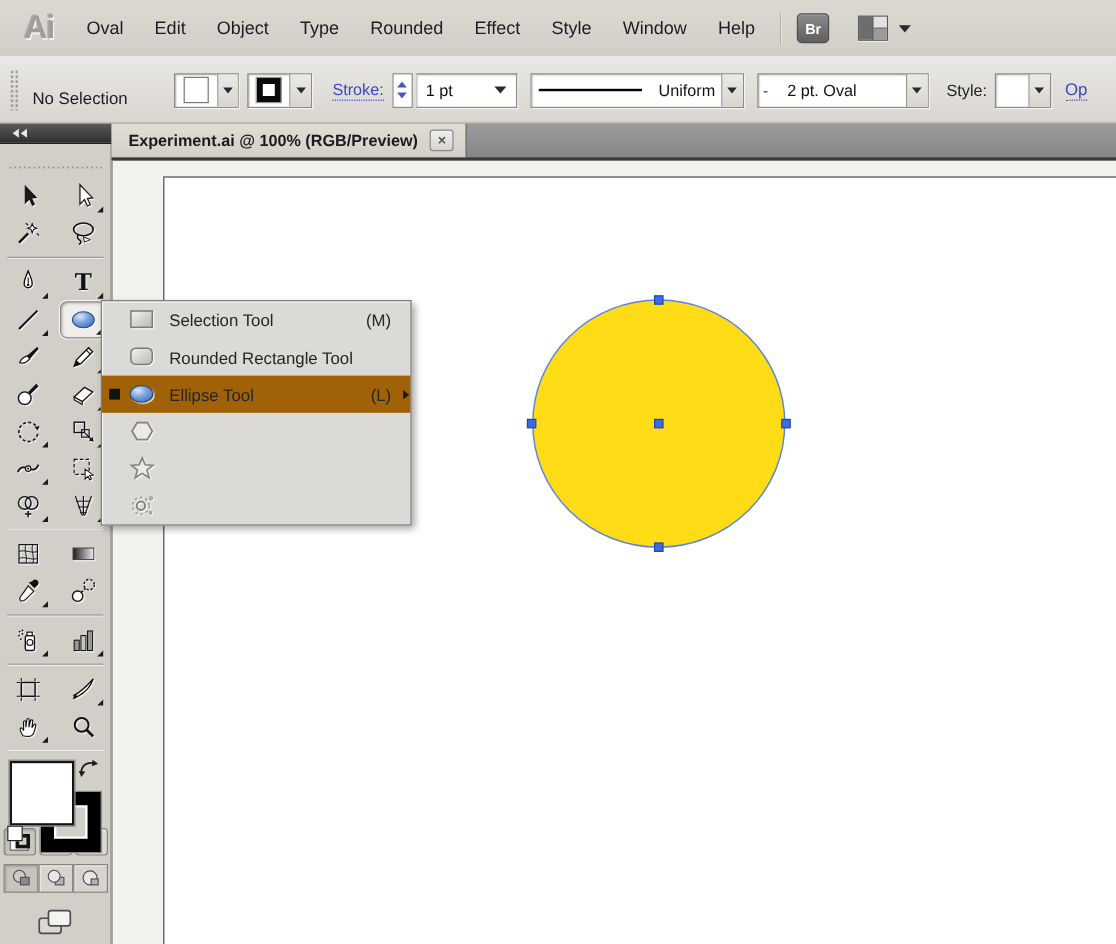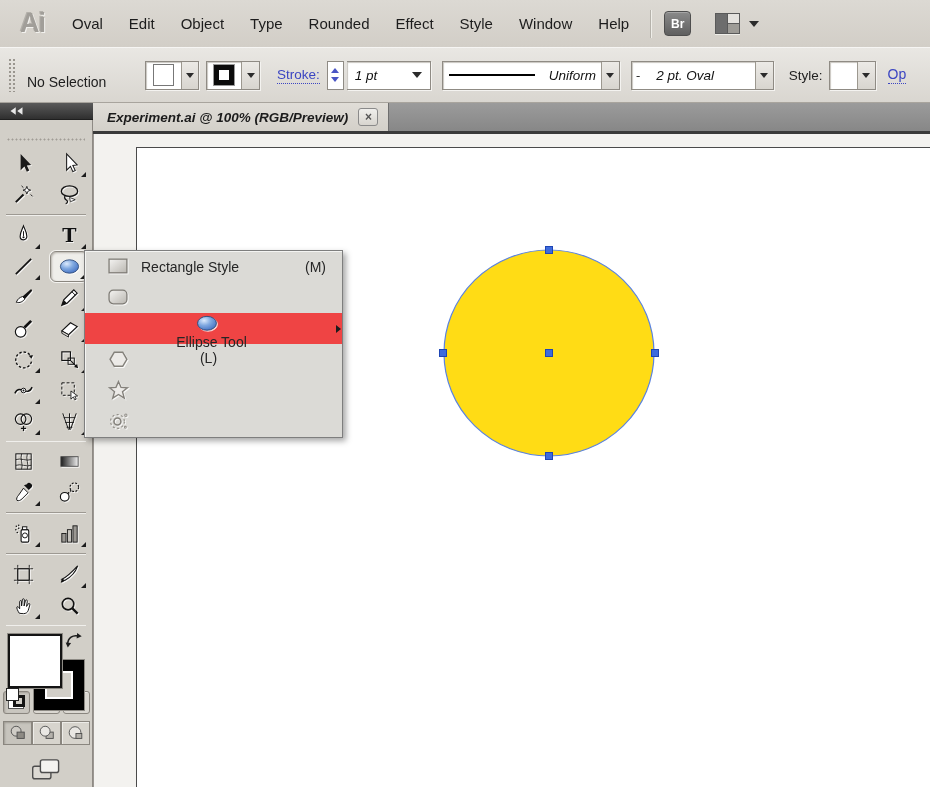--- a/index.html
+++ b/index.html
@@ -29,40 +29,40 @@
   
   .controlbar{position:absolute;left:0;top:47px;width:930px;height:56px;
     background:linear-gradient(#E9E7E3,#D9D6D0);
     border-top:1px solid #f6f5f3;border-bottom:1px solid #a8a49d;
     display:flex;align-items:center;box-sizing:border-box;overflow:hidden;}
   .grip{width:7px;height:34px;margin:0 12px 0 8px;
     background-image:radial-gradient(circle at 2px 2px,#9a968f 1px,transparent 1.2px);
     background-size:4px 4px;}
   .sel-status{font-size:14px;color:#1d1d1d;width:118px;margin-top:13px;}
   .combo{display:flex;align-items:stretch;background:#fff;border:1px solid #8f8b84;
-    box-shadow:inset 1px 1px 1px #c9c6c0, 1px 1px 0 #f4f3f0;height:29px;box-sizing:border-box;font-style:italic;}
+    box-shadow:inset 1px 1px 1px #c9c6c0, 1px 1px 0 #f4f3f0;height:29px;box-sizing:border-box;}
   .combo .val{display:flex;align-items:center;padding:0 8px;font-size:13.5px;color:#111;}
   .combo .arrow{width:17px;display:flex;align-items:center;justify-content:center;
     border-left:1px solid #9c988f;background:linear-gradient(#eceae6,#d8d5cf);}
   .combo .arrow .tri-down{border-left-width:4px;border-right-width:4px;border-top-width:5px;}
   .swatch-fill{width:20px;height:20px;background:#fff;border:1px solid #777;margin:auto 7px;}
   .swatch-stroke{width:20px;height:20px;border:5px solid #0b0b0b;background:#fff;margin:auto 7px;box-sizing:border-box;outline:1px solid #999;}
   .bluelink{font-size:13.5px;color:#3b45c2;border-bottom:1px dotted #3b45c2;padding-bottom:1px;}
   .spinner{width:15px;height:27px;background:#fff;border:1px solid #8f8b84;display:flex;flex-direction:column;
     align-items:center;justify-content:center;gap:4px;margin:0 3px 0 7px;}
   .spin-up{width:0;height:0;border-left:4px solid transparent;border-right:4px solid transparent;border-bottom:5px solid #4a55c4;}
   .spin-dn{width:0;height:0;border-left:4px solid transparent;border-right:4px solid transparent;border-top:5px solid #4a55c4;}
   .lineprev{width:86px;height:2px;background:#000;margin:0 10px 0 6px;}
   .dash-sm{color:#333;font-size:13px;margin:0 8px 0 4px;}
   .cb-label{font-size:13.5px;color:#222;text-align:right;}
   
   .tabbar{position:absolute;left:0;top:103px;width:930px;height:31px;display:flex;}
   .tools-header{width:93px;height:17px;background:linear-gradient(#5a5a5a,#2f2f2f);
     display:flex;align-items:center;padding-left:9px;box-sizing:border-box;border-bottom:1px solid #1f1f1f;}
-  .tabbar-right{flex:1;display:flex;background:linear-gradient(#9b9b9b,#878787);border-bottom:3px solid #3a3a3a;box-sizing:border-box;font-style:italic;}
+  .tabbar-right{flex:1;display:flex;background:linear-gradient(#9b9b9b,#878787);border-bottom:3px solid #3a3a3a;box-sizing:border-box;}
   .doc-tab{display:flex;align-items:center;gap:10px;padding:0 10px 0 14px;
     background:linear-gradient(#E0DDD7,#D3D0C9);border-right:1px solid #6f6f6f;
     font-size:13.5px;font-weight:bold;color:#1b1b1b;white-space:nowrap;}
   .tab-close{width:18px;height:16px;border:1px solid #8a8a8a;border-radius:3px;
     background:linear-gradient(#f0efec,#d8d5cf);display:flex;align-items:center;justify-content:center;
     font-size:12px;color:#555;line-height:1;}
   
   .main{position:absolute;left:0;top:134px;width:930px;height:653px;}
   .canvas{position:absolute;left:93px;top:0;right:0;bottom:0;background:#F3F2EF;border-left:1px solid #9b9792;}
   .artboard{position:absolute;left:42px;top:13px;width:900px;height:700px;background:#fff;border:1px solid #4a4a4a;}
@@ -101,21 +101,21 @@
   .cmode-none{width:14px;height:12px;background:#fff;border:1px solid #555;position:relative;overflow:hidden;}
   .cmode-none::after{content:"";position:absolute;left:-2px;top:4px;width:22px;height:3px;background:#cf1f1f;transform:rotate(-38deg);}
   .dmode-row{display:flex;margin-top:7px;}
   .dmode-btn{width:27px;height:22px;border:1px solid #8a867f;background:#D7D4CD;display:flex;align-items:center;justify-content:center;box-shadow:inset 1px 1px 0 #edecE8;}
   .dmode-btn.pressed{background:#C7C4BD;box-shadow:inset 1px 1px 2px #9f9b94;}
   .screen-mode{margin-top:10px;}
   
   .flyout{position:absolute;left:84px;top:250px;width:257px;background:#DBDAD6;
     border:1px solid #7e7e7e;box-shadow:inset 1px 1px 0 #f4f4f2, 3px 3px 6px rgba(0,0,0,.35);z-index:10;}
   .fly-item{position:relative;height:31px;display:flex;align-items:center;padding:0 10px 0 6px;}
-  .fly-item.selected{background:#ef4444;flex-direction:column;}
+  .fly-item.selected{background:#a16207;}
   .fly-marker{width:9px;height:9px;margin-right:5px;visibility:hidden;background:#111;}
   .fly-item.selected .fly-marker{visibility:visible;}
   .fly-icon{width:27px;height:21px;margin-right:9px;display:flex;align-items:center;}
   .fly-icon svg{width:27px;height:21px;filter:drop-shadow(1px 1px 0 rgba(255,255,255,.8));}
   .fly-label{font-size:14px;color:#262626;flex:1;white-space:nowrap;}
   .fly-short{font-size:14px;color:#262626;margin-right:6px;}
   .fly-arrow{position:absolute;right:1px;top:12px;width:0;height:0;display:none;
     border-top:4px solid transparent;border-bottom:4px solid transparent;border-left:5px solid #1c1c1c;}
   .fly-item.selected .fly-arrow{display:block;}
 </style>
@@ -549,30 +549,31 @@
   </svg>
 
   <div class="flyout" id="flyout">
       <div class="fly-item">
         <div class="fly-marker"></div>
         <div class="fly-icon">
           <svg viewBox="0 0 24 20">
             <rect x="3" y="3" width="17" height="13" fill="url(#gradMetal)" stroke="#7d7a74" stroke-width="1.2"></rect>
           </svg>
         </div>
-        <span class="fly-label">Rectangle Style</span>
+        <span class="fly-label">Selection Tool</span>
         <span class="fly-short">(M)</span>
       </div>
       <div class="fly-item">
         <div class="fly-marker"></div>
         <div class="fly-icon">
           <svg viewBox="0 0 24 20">
             <rect x="3" y="3" width="17" height="13" rx="4" fill="url(#gradMetal)" stroke="#7d7a74" stroke-width="1.2"></rect>
           </svg>
         </div>
+        <span class="fly-label">Rounded Rectangle Tool</span>
         <span class="fly-short"></span>
       </div>
       <div class="fly-item selected">
         <div class="fly-marker"></div>
         <div class="fly-icon">
           <svg viewBox="0 0 24 20">
             <ellipse cx="11.5" cy="9.8" rx="9" ry="6.6" fill="url(#gradBlue)" stroke="#2f4a78" stroke-width="0.9"></ellipse>
           </svg>
         </div>
         <span class="fly-label">Ellipse Tool</span>

